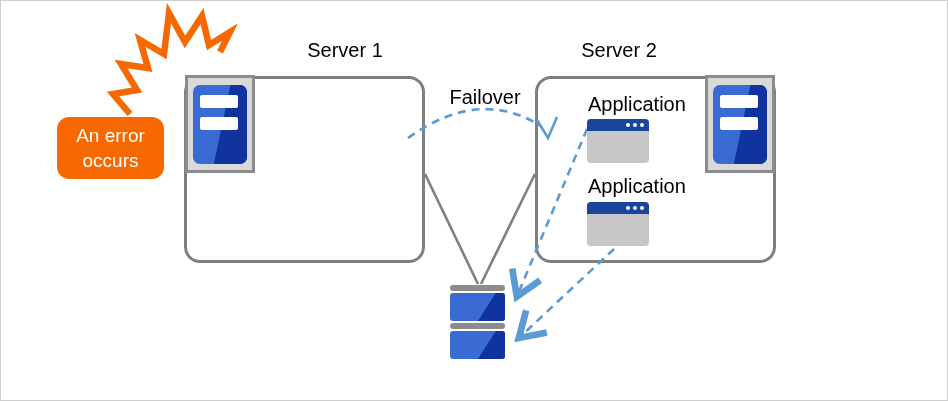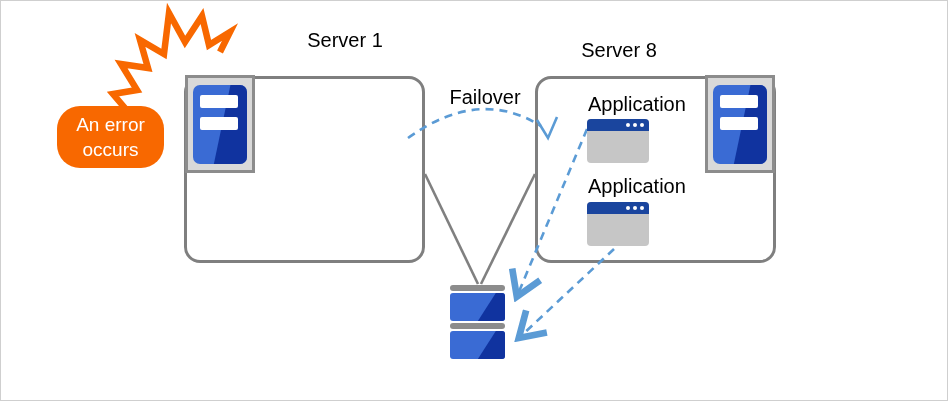--- a/index.html
+++ b/index.html
@@ -4,21 +4,21 @@
 <style>
   html,body{margin:0;padding:0;background:#fff;}
   .canvas{
     position:relative;width:948px;height:401px;box-sizing:border-box;
     border:1px solid #cfcfcf;background:#fff;overflow:hidden;
     font-family:"Liberation Sans", sans-serif;color:#000;
   }
   .overlay{position:absolute;left:0;top:0;width:948px;height:401px;z-index:2;pointer-events:none;}
   .label{position:absolute;font-size:20px;line-height:22px;white-space:nowrap;z-index:3;}
   .t-center{text-align:center;}
-  .server1-label{left:244px;top:28px;width:200px;}
+  .server1-label{left:244px;top:38px;width:200px;}
   .server2-label{left:518px;top:38px;width:200px;}
   .failover-label{left:404px;top:85px;width:160px;}
   .shared-disk-label{left:381px;top:367px;width:200px;}
   .app-label-1{left:587px;top:92px;}
   .app-label-2{left:587px;top:174px;}
 
   .server-box{
     position:absolute;width:241px;height:187px;box-sizing:border-box;
     border:3px solid #7f7f7f;border-radius:16px;background:#fff;z-index:1;
   }
@@ -50,22 +50,22 @@
   .dot{width:4px;height:4px;background:#fff;border-radius:50%;}
 
   .disk{position:absolute;left:449px;top:284px;width:55px;z-index:3;}
   .disk-cap{height:6px;background:#8c8c8c;border-radius:3px;margin-bottom:2px;}
   .disk-platter{height:28px;background:var(--blue-light,#3a6bd4);border-radius:3px;
     position:relative;overflow:hidden;margin-bottom:2px;}
   .disk-platter .shade{position:absolute;inset:0;background:var(--blue-dark,#10339f);
     clip-path:polygon(50% 102%,102% 102%,102% -2%,84% -2%);}
 
   .error-box{
-    position:absolute;left:56px;top:105px;width:107px;height:62px;box-sizing:border-box;
-    background:var(--orange,#f86800);border-radius:23px;color:#fff;z-index:3;
+    position:absolute;left:56px;top:116px;width:107px;height:62px;box-sizing:border-box;
+    background:var(--orange,#f86800);border-radius:12px;color:#fff;z-index:3;
     font-size:19px;line-height:25px;display:flex;align-items:center;justify-content:center;
     text-align:center;padding:0 8px;
   }
 
   .dash{stroke:var(--arrow-blue,#5b9bd5);stroke-width:2.6;fill:none;stroke-dasharray:8 6;}
   .solid{stroke:#808080;stroke-width:2.6;fill:none;}
   .chev-line{stroke:var(--arrow-blue,#5b9bd5);stroke-width:2.6;fill:none;}
   .bolt{stroke:var(--orange,#f86800);stroke-width:6.5;fill:none;stroke-linejoin:miter;}
 </style>
 </head>
@@ -89,21 +89,21 @@
     <polyline class="chev-line" points="536,119 547,137 556,116"></polyline>
 
     <line class="solid" x1="424" y1="173" x2="477" y2="283"></line>
     <line class="solid" x1="534" y1="173" x2="480" y2="283"></line>
 
     <line class="dash" x1="586" y1="128" x2="517" y2="293" marker-end="url(#chev)"></line>
     <line class="dash" x1="613" y1="248" x2="520" y2="335" marker-end="url(#chev)"></line>
   </svg>
 
   <div class="label t-center server1-label">Server 1</div>
-  <div class="label t-center server2-label">Server 8</div>
+  <div class="label t-center server2-label">Server 2</div>
   <div class="label t-center failover-label">Failover</div>
   <div class="label app-label-1">Application</div>
   <div class="label app-label-2">Application</div>
 
   <div class="error-box">
     <span>An error occurs</span>
   </div>
 
   <div class="server-icon icon1">
     <div class="tower">

